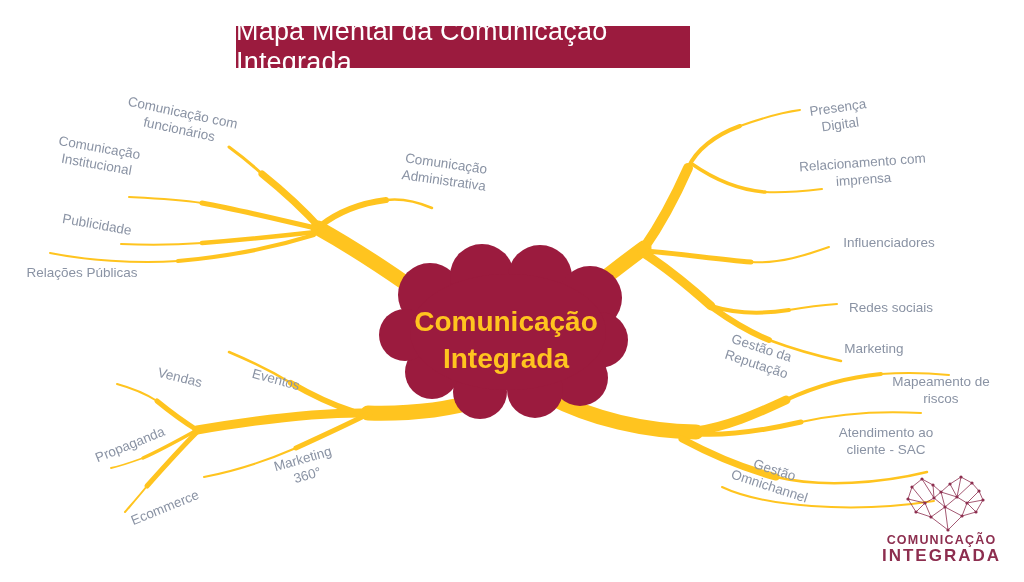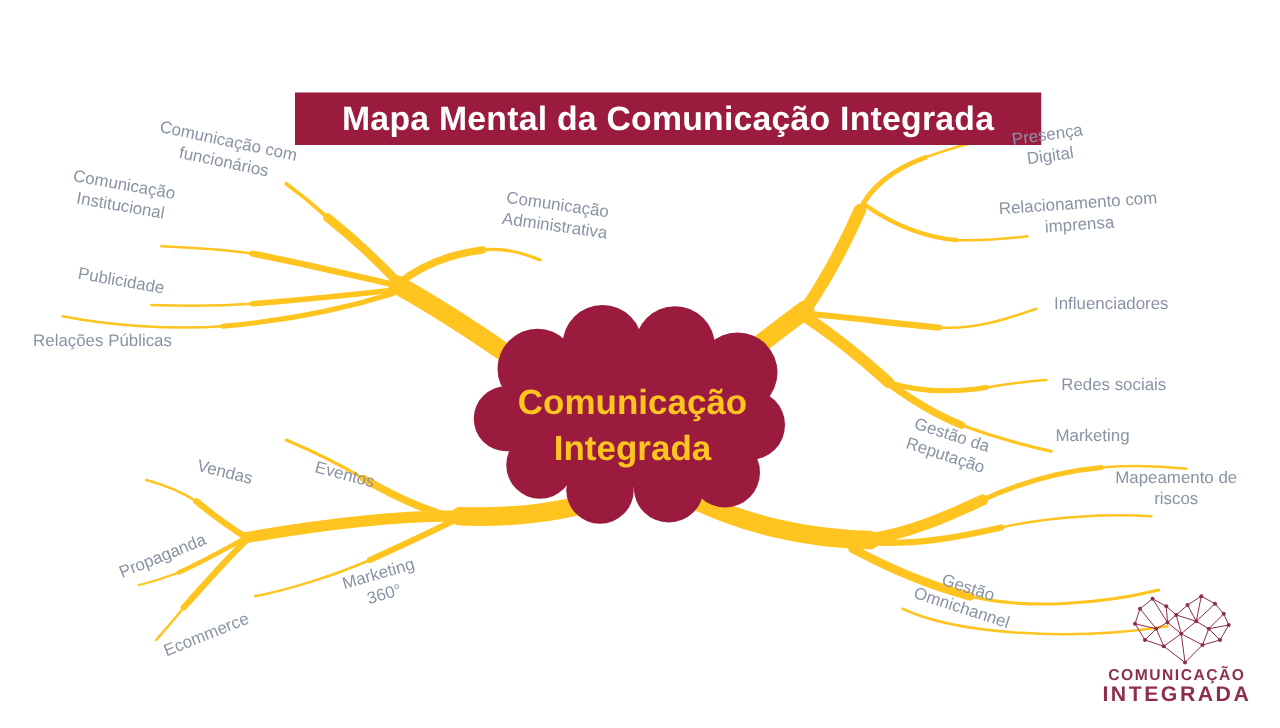--- a/index.html
+++ b/index.html
@@ -2,23 +2,23 @@
 <html><head>
 <meta charset="utf-8">
 <style>
   html,body{margin:0;padding:0;background:#ffffff;}
   .stage{
     position:relative;width:1024px;height:582px;overflow:hidden;
     font-family:"Liberation Sans","DejaVu Sans",sans-serif;background:#ffffff;
   }
   .branch-svg{position:absolute;left:0;top:0;}
   .banner{
-    position:absolute;left:236px;top:26px;width:597px;height:42px;
+    position:absolute;left:236px;top:26px;width:454px;height:42px;
     background:#9B1B3E;color:#ffffff;display:flex;align-items:center;justify-content:center;
-    font-size:27px;font-weight:bold;letter-spacing:0.2px;margin-top:48px;
+    font-size:27px;font-weight:normal;letter-spacing:0.2px;
   }
   .cloud-text{
     position:absolute;left:395px;top:303px;width:222px;text-align:center;
     color:#FFC41F;font-size:28px;font-weight:bold;line-height:37px;
   }
   .node-label{
     position:absolute;width:180px;text-align:center;color:#8A93A4;
     font-size:13.5px;line-height:17px;
   }
   .logo-line1{
@@ -198,20 +198,24 @@
   </div>
   <div class="node-label lb-reputacao">
     <div>Gestão da</div>
     <div>Reputação</div>
   </div>
 
   <div class="node-label lb-mapeamento">
     <div>Mapeamento de</div>
     <div>riscos</div>
   </div>
+  <div class="node-label lb-atendimento">
+    <div>Atendimento ao</div>
+    <div>cliente - SAC</div>
+  </div>
   <div class="node-label lb-omnichannel">
     <div>Gestão</div>
     <div>Omnichannel</div>
   </div>
 
   <div class="node-label lb-vendas">
     <div>Vendas</div>
   </div>
   <div class="node-label lb-eventos">
     <div>Eventos</div>

